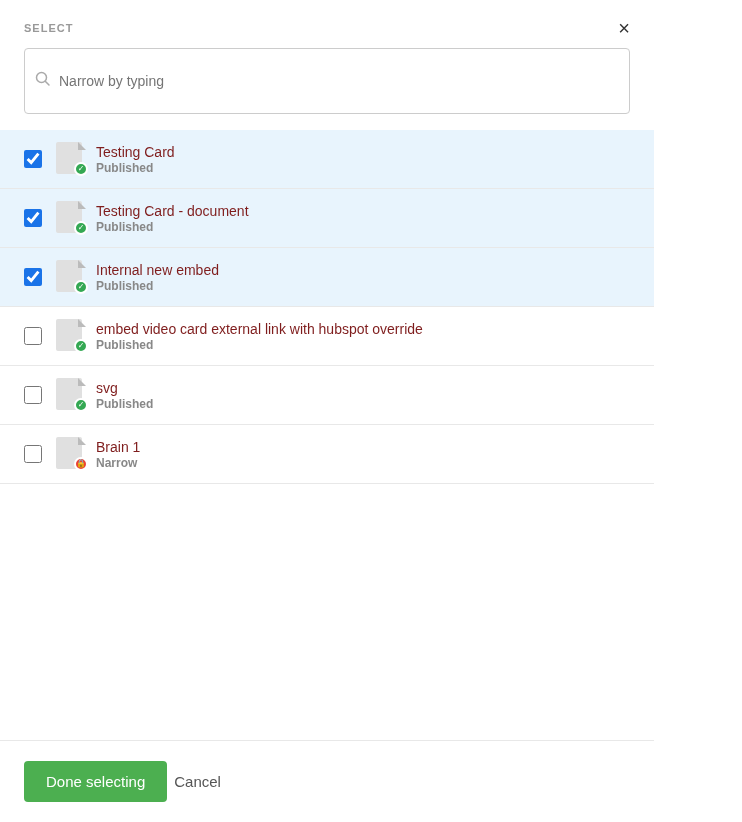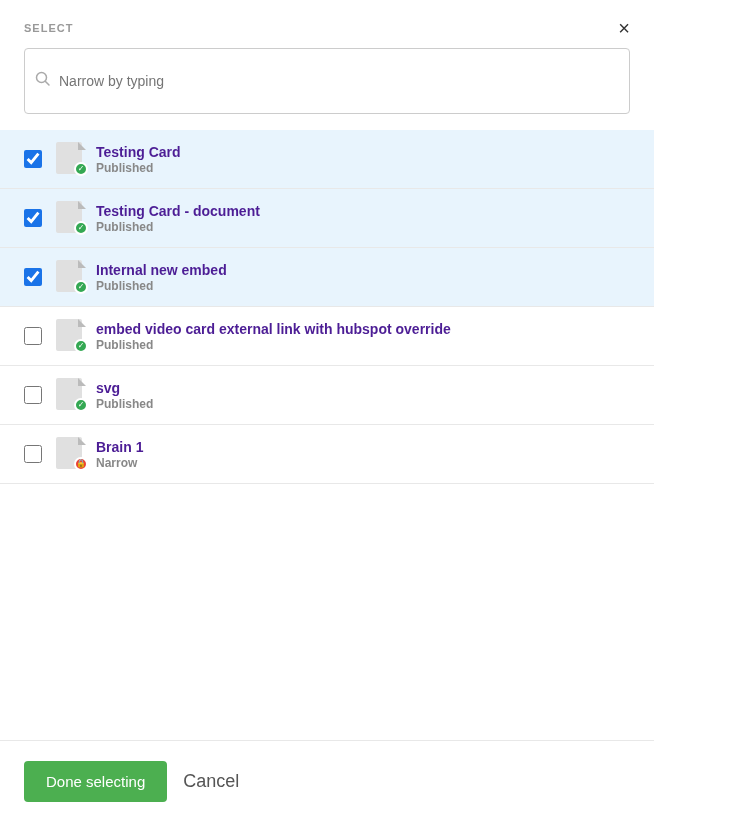--- a/index.html
+++ b/index.html
@@ -169,52 +169,52 @@
       color: #fff;
       font-size: 8px;
       line-height: 1;
     }
     .item-info {
       display: flex;
       flex-direction: column;
     }
     .item-name {
       font-size: 14px;
-      color: #4c1d95;
-      font-weight: 700;
+      color: #7f1d1d;
+      font-weight: 400;
     }
     .item-status {
       font-size: 12px;
       color: #888;
       margin-top: 1px;
       font-weight: bold;
     }
     .footer {
       padding: 20px 24px;
       display: flex;
       align-items: center;
-      gap: 16px;
+      gap: 7px;
       border-top: 1px solid #e8e8e8;
       margin-top: auto;
     }
     .done-btn {
       background: #4caf50;
       color: #fff;
       border: none;
       border-radius: 4px;
       padding: 12px 22px;
       font-size: 15px;
       cursor: pointer;
       font-weight: 500;
     }
     .cancel-btn {
       background: none;
       border: none;
       color: #555;
-      font-size: 18px;
+      font-size: 15px;
       cursor: pointer;
     }
   </style>
 </head>
 <body>
 
 <div class="modal">
   <div class="modal-header">
     <span class="modal-title">SELECT</span>
     <button class="close-btn">×</button>

